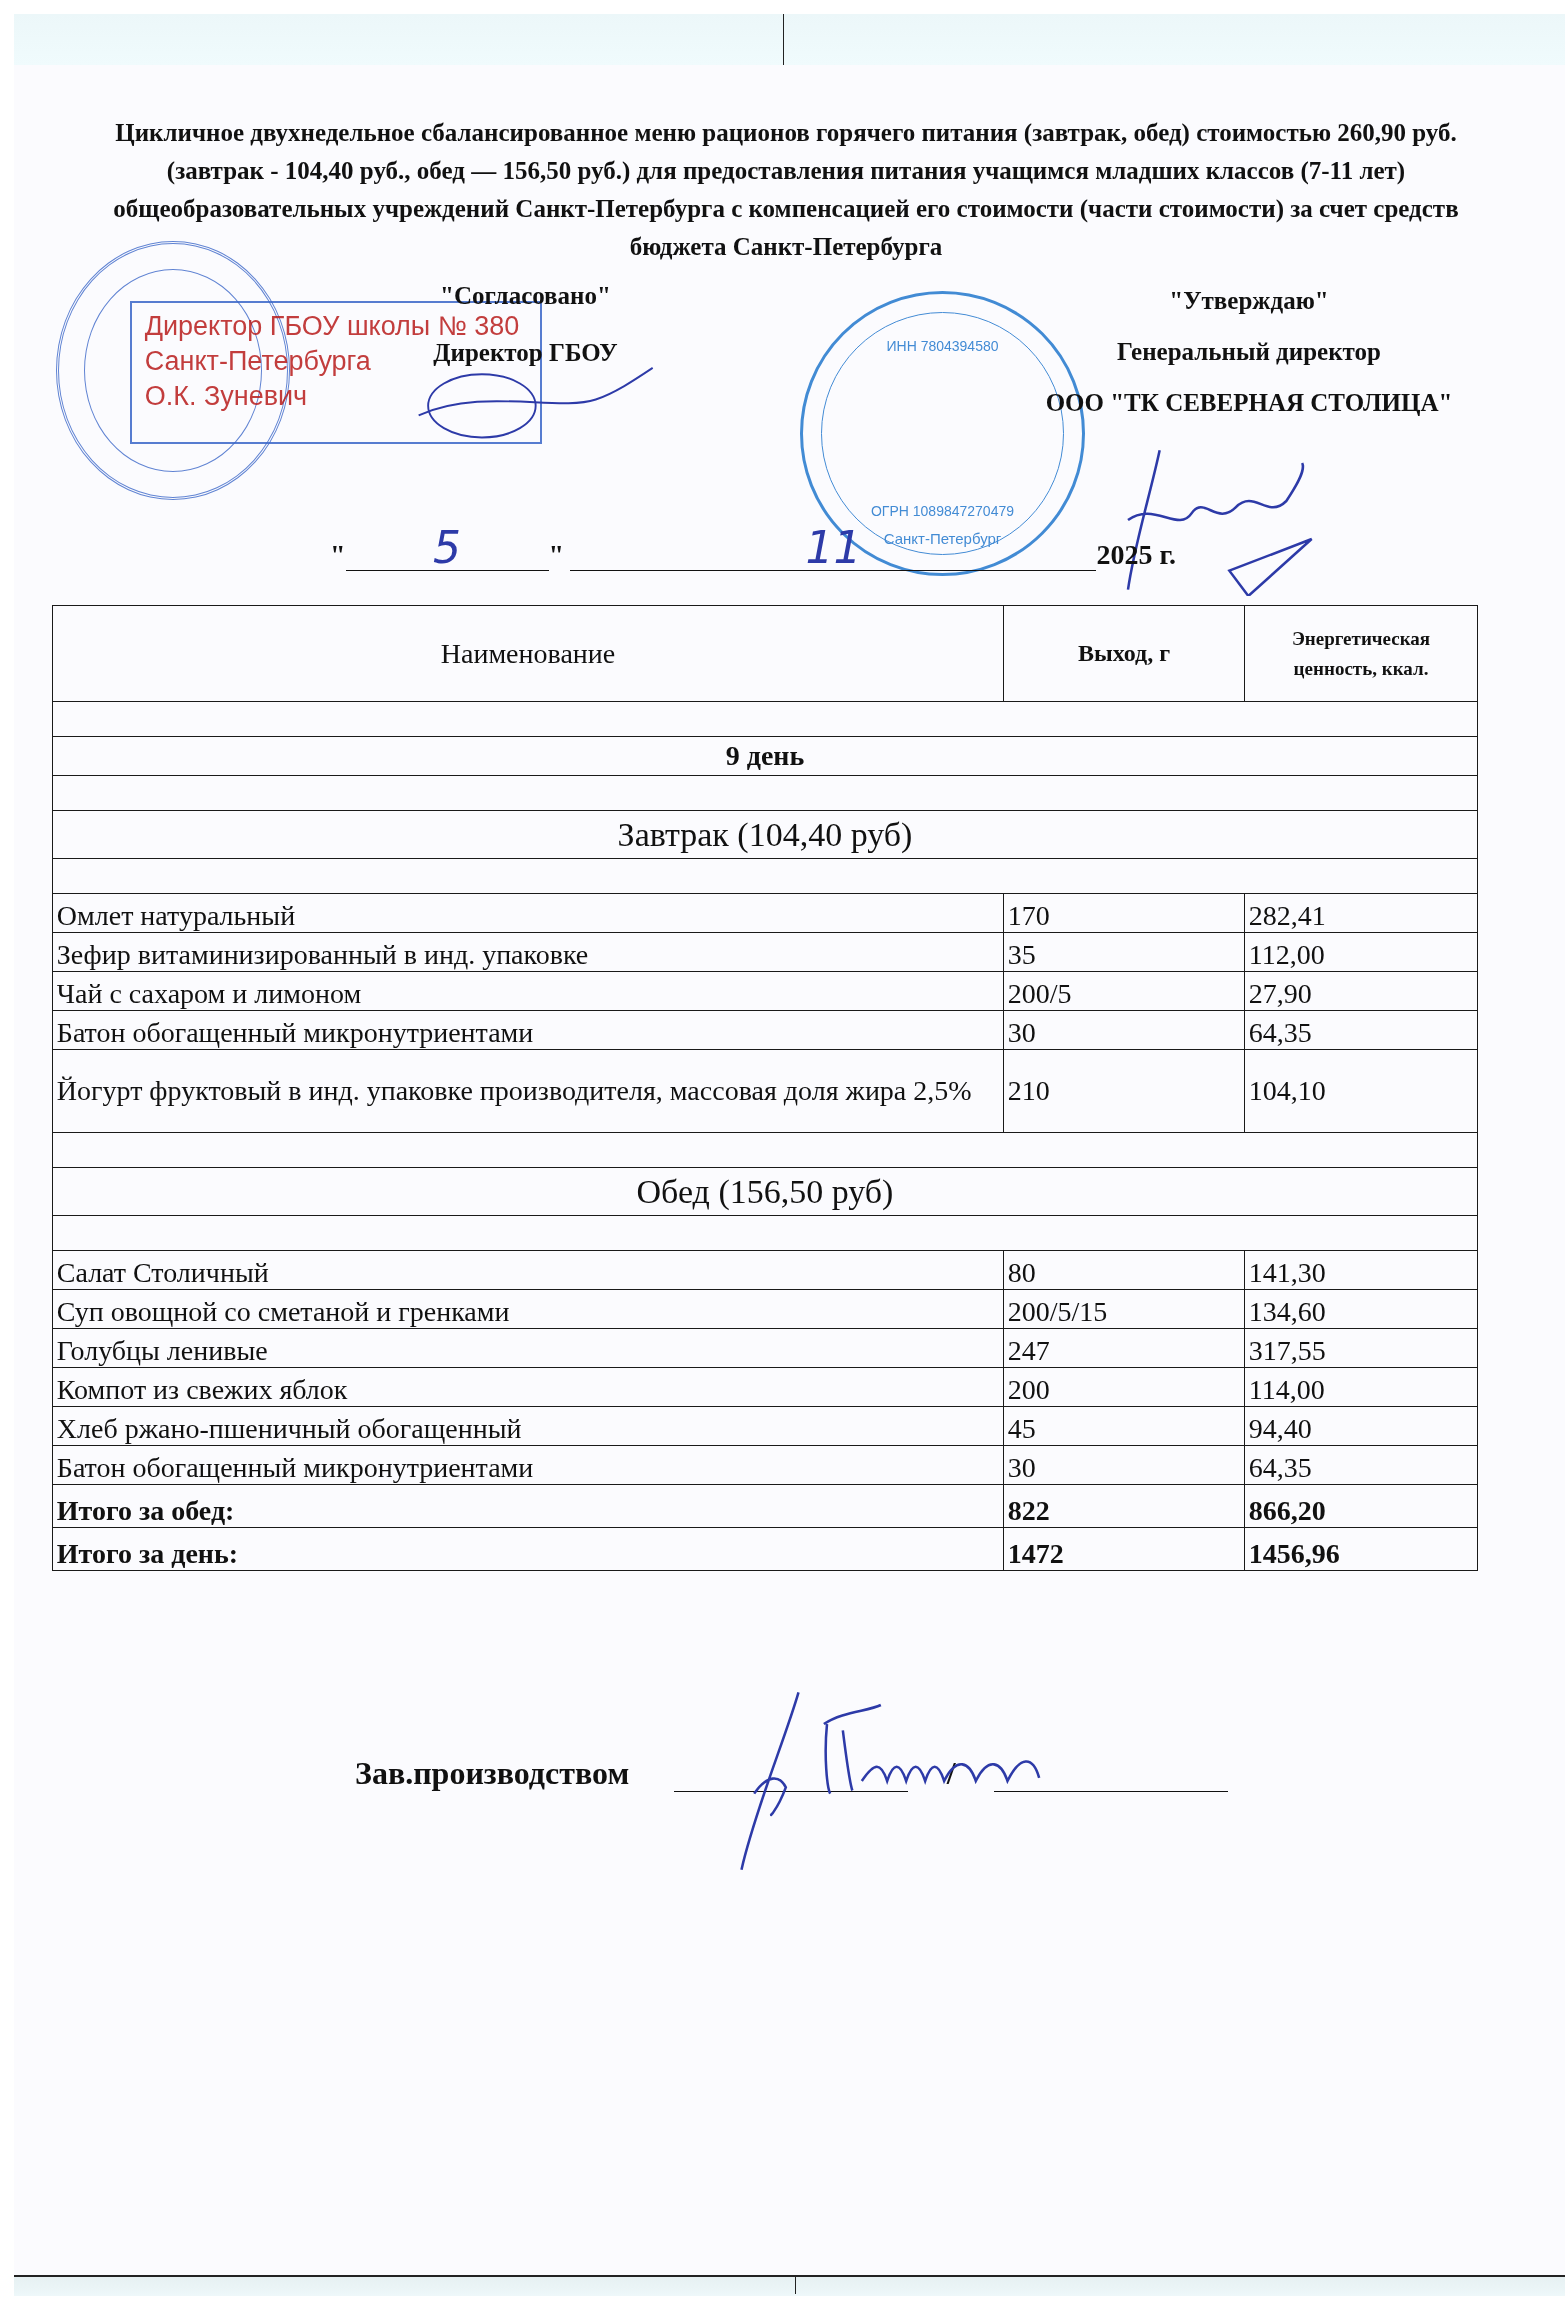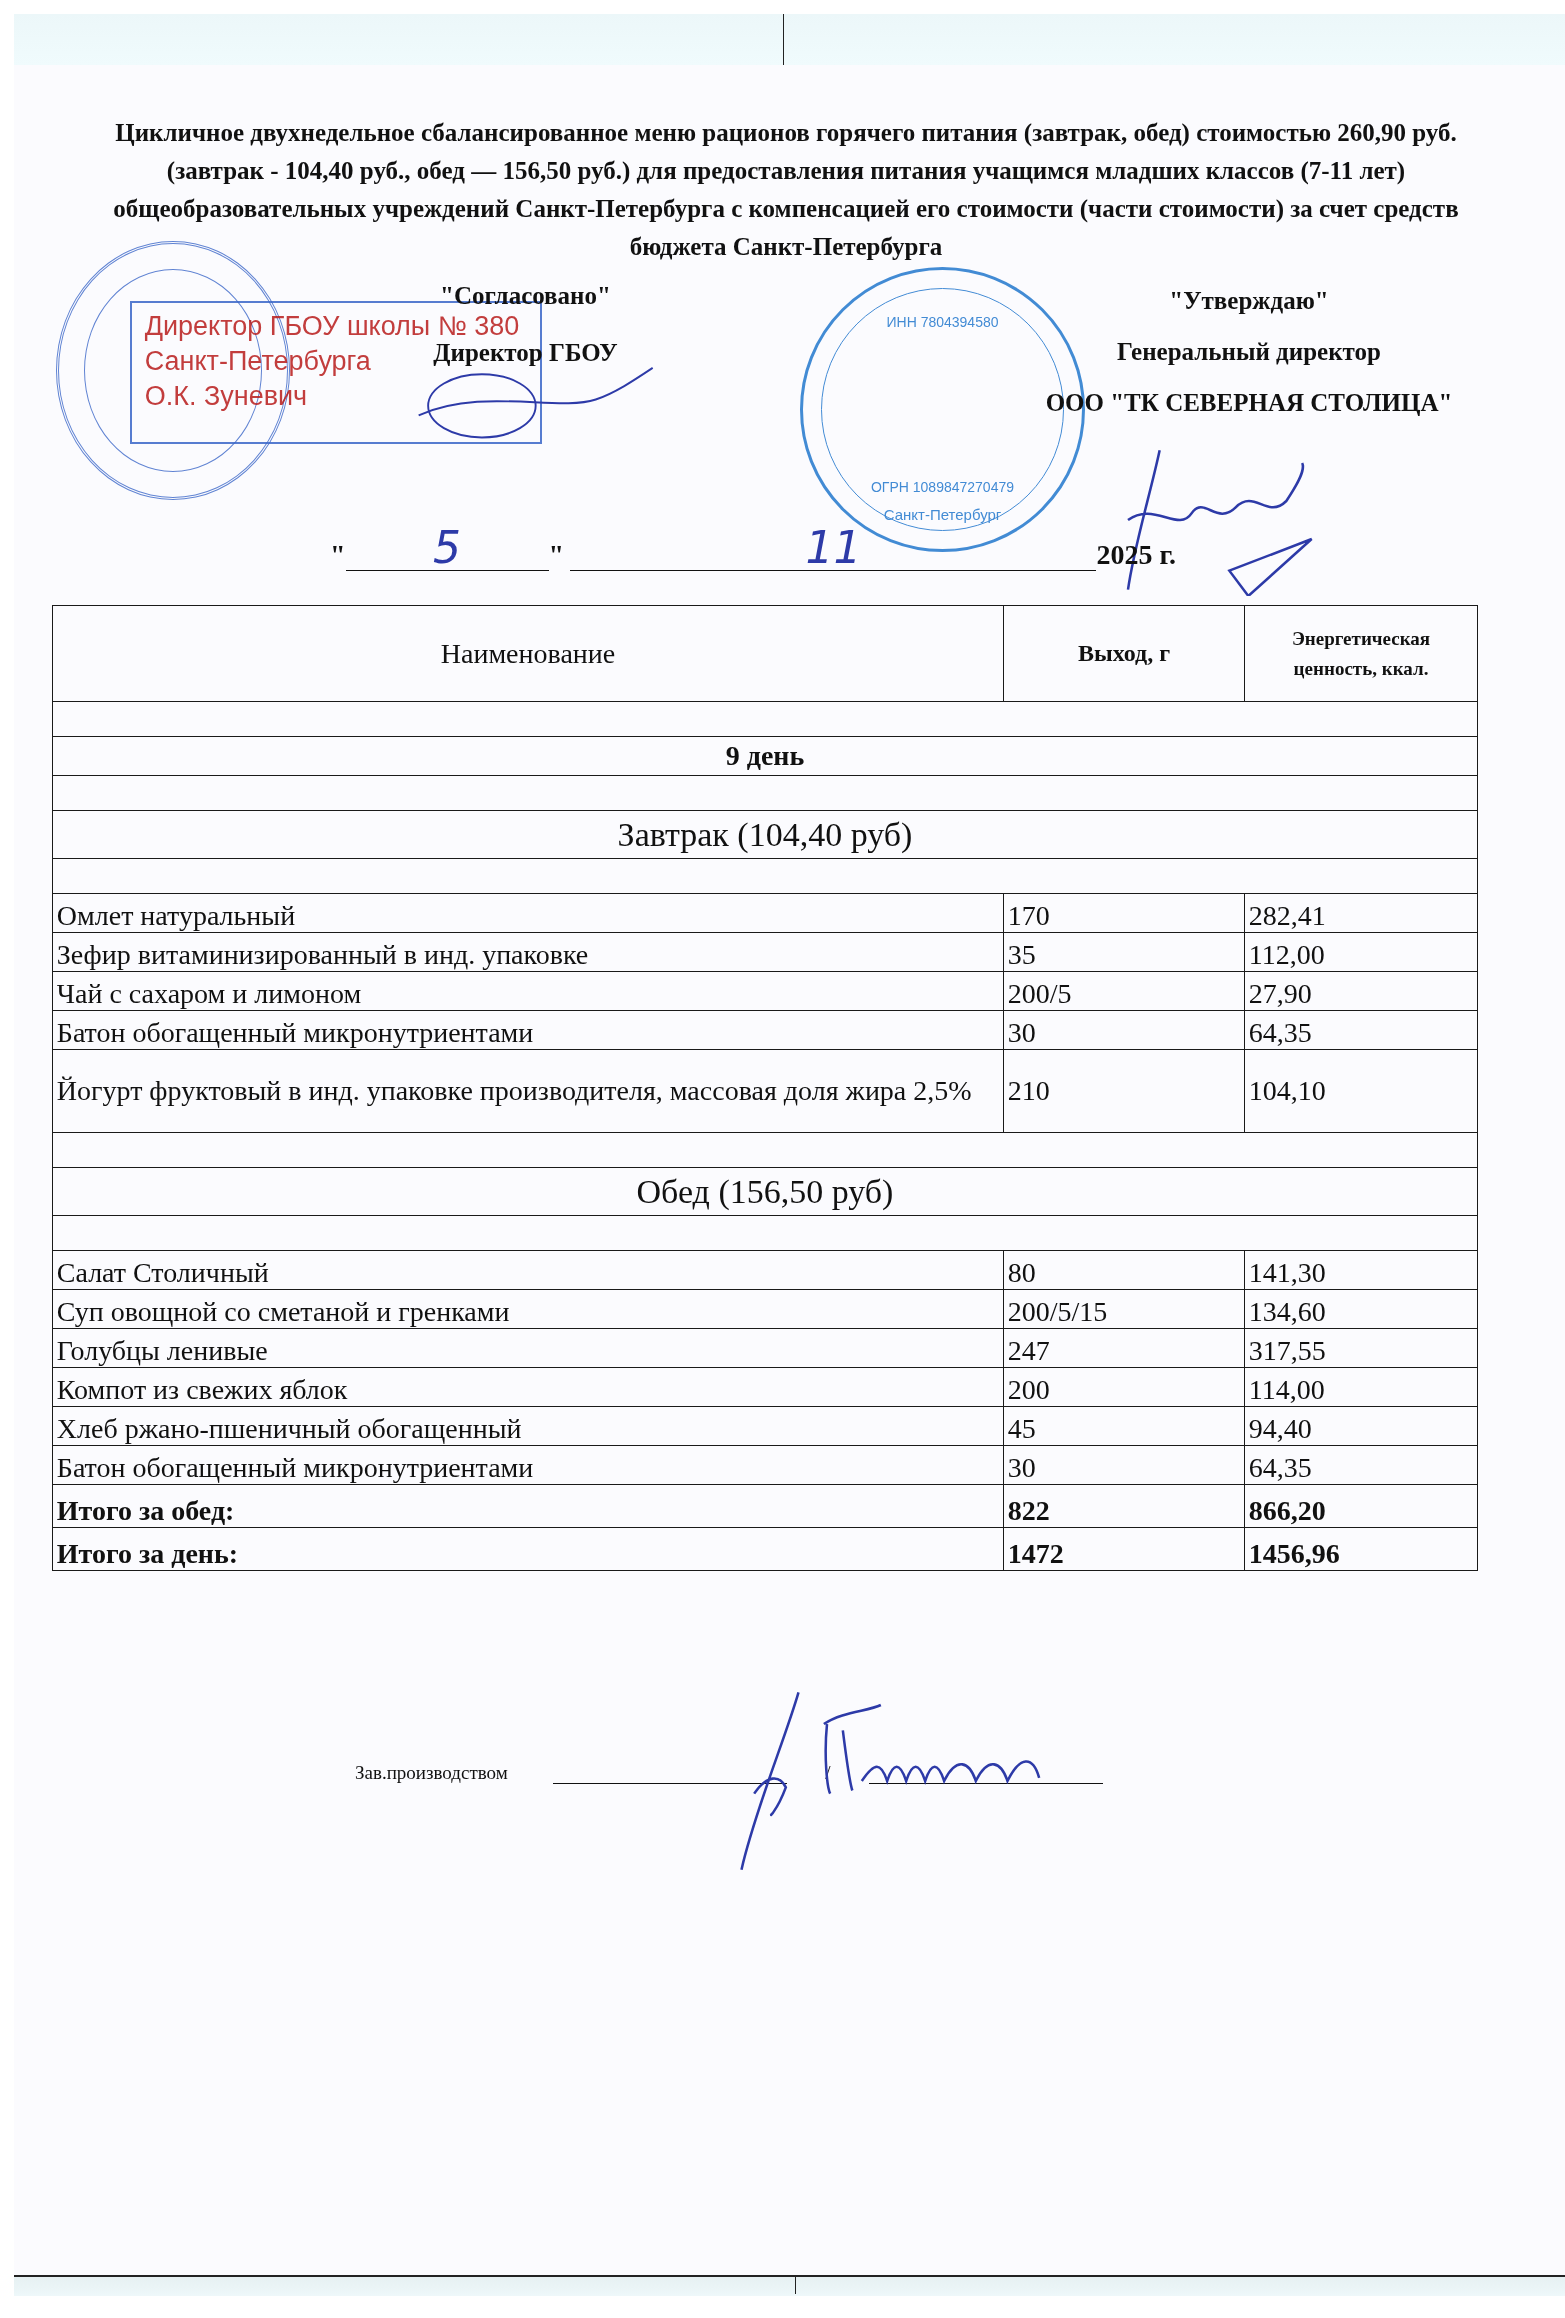--- a/index.html
+++ b/index.html
@@ -53,21 +53,21 @@
     position: absolute; left: 56px; top: 241px; width: 228px; height: 253px;
     border: 3.8px double #3a66c8; border-radius: 50%; color: #3a66c8; opacity: .8;
   }
   .stamp-school .inner { position: absolute; left: 25px; top: 25px; right: 25px; bottom: 25px; border: 1.9px solid #3a66c8; border-radius: 50%; }
   .stamp-box {
     position: absolute; left: 130px; top: 301px; width: 412px; height: 143px;
     border: 2.5px solid #3a66c8; color: #b91c1c; font-family: "Liberation Sans", sans-serif;
     font-size: 27px; line-height: 35px; padding: 6.3px 12.7px; box-sizing: border-box; opacity: .85;
   }
   .stamp-company {
-    position: absolute; left: 800px; top: 267px; width: 279px; height: 279px;
+    position: absolute; left: 800px; top: 291px; width: 279px; height: 279px;
     border: 3.8px solid #2f7fd0; border-radius: 50%; color: #2f7fd0; opacity: .9;
     font-family: "Liberation Sans", sans-serif;
   }
   .stamp-company .ring { position: absolute; left: 18px; top: 18px; right: 18px; bottom: 18px; border: 1.9px solid #2f7fd0; border-radius: 50%; }
   .stamp-company .name {
     position: absolute; left: 0; right: 0; top: 79px; text-align: center;
     font-size: 24px; line-height: 29px;
   }
   .stamp-company .inn { position: absolute; left: 0; right: 0; top: 44px; text-align: center; font-size: 14px; }
   .stamp-company .ogrn { position: absolute; left: 0; right: 0; top: 209px; text-align: center; font-size: 14px; }
@@ -91,21 +91,21 @@
   .menu-table tr.blank td { height: 34px; }
   .menu-table tr.section td { text-align: center; height: 38px; font-size: 28px; }
   .menu-table tr.section.big td { font-weight: normal; font-size: 34px; height: 47px; }
   .menu-table tr.section.day td { font-weight: bold; }
   .menu-table tr.item td { height: 38px; vertical-align: bottom; }
   .menu-table tr.item td.num { text-align: left; }
   .menu-table tr.item.tall td { height: 82px; vertical-align: middle; }
   .menu-table tr.total td { font-weight: bold; height: 42px; }
 
   .footer {
-    position: absolute; left: 355px; top: 1755px; font-weight: normal; font-size: 19px;
+    position: absolute; left: 355px; top: 1755px; font-weight: bold; font-size: 32px;
     display: flex; align-items: flex-end; gap: 36px;
   }
   .footer .line1 { display: inline-block; width: 234px; border-bottom: 1.9px solid #111; margin-left: 9px; height: 28px; }
   .footer .slash { margin: 0 2.5px; }
   .footer .line2 { display: inline-block; width: 234px; border-bottom: 1.9px solid #111; height: 28px; }
 </style>
 </head>
 <body>
 
 <div class="scan-top"></div>

